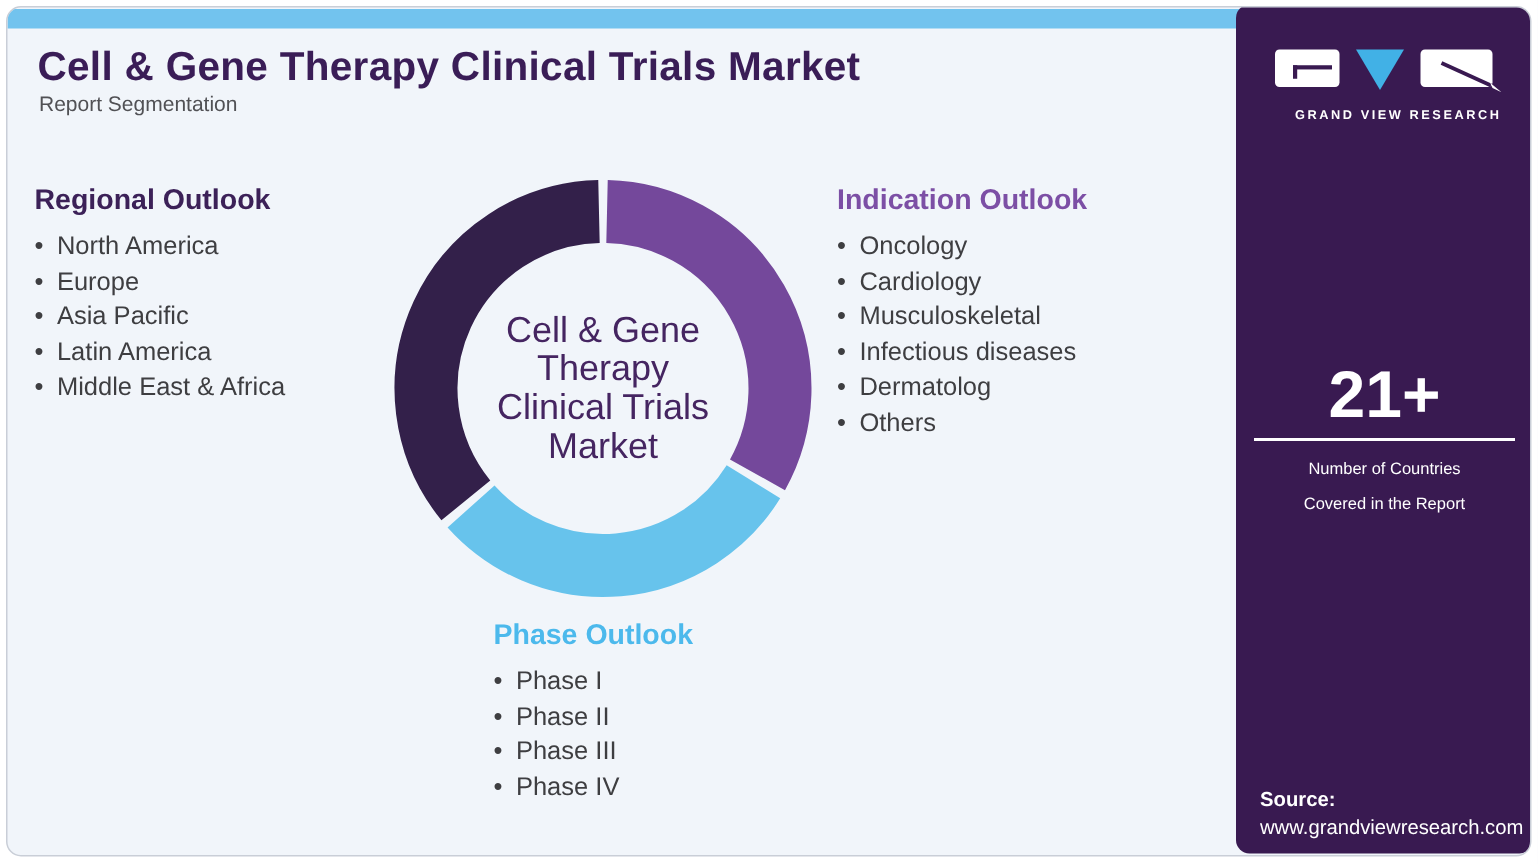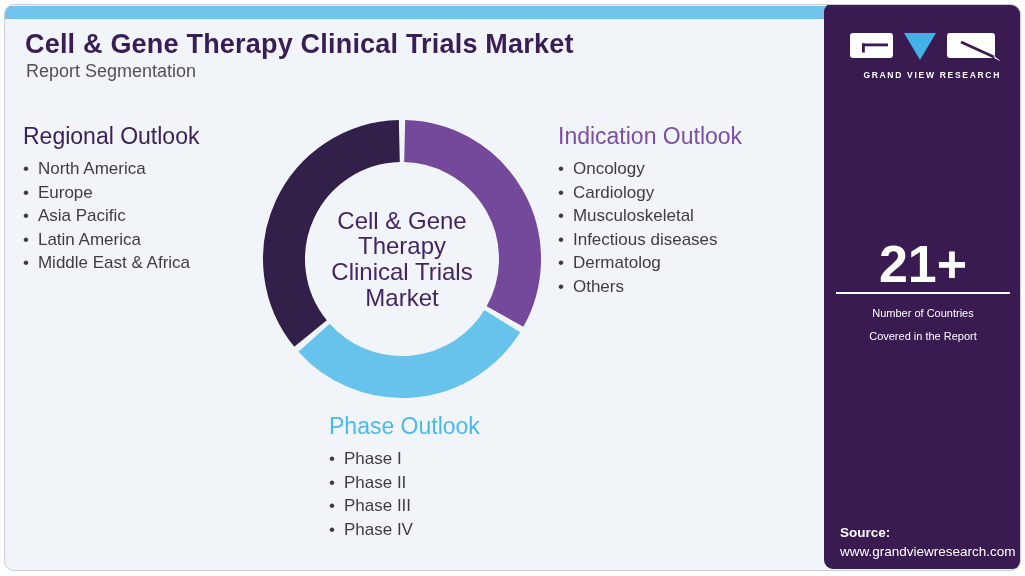--- a/index.html
+++ b/index.html
@@ -17,41 +17,41 @@
   *{margin:0;padding:0;box-sizing:border-box;}
   html,body{width:1025px;height:576px;background:var(--page-background);
     font-family:"Liberation Sans",sans-serif;overflow:hidden;}
   .page{position:relative;width:1025px;height:576px;background:var(--page-background);}
   .card{position:absolute;left:4px;top:4px;width:1017px;height:567px;
     background:var(--card-background);border:1px solid var(--card-border);
     border-radius:10px;overflow:hidden;}
   .top-strip{position:absolute;left:0;top:1px;width:825px;height:13px;background:var(--top-strip);}
   .page-title{position:absolute;left:20px;top:24px;font-size:27px;font-weight:bold;
     color:var(--title-color);letter-spacing:.2px;white-space:nowrap;}
-  .page-subtitle{position:absolute;left:21px;top:56px;font-size:18px;color:var(--subtitle-color);}
+  .page-subtitle{position:absolute;left:21px;top:56px;font-size:14px;color:var(--subtitle-color);}
   .panel{position:absolute;}
-  .panel h2{font-size:23px;font-weight:normal;white-space:nowrap;}
+  .panel h2{font-size:19px;font-weight:bold;white-space:nowrap;}
   .panel ul{list-style:none;margin-top:7px;}
   .panel li{font-size:17px;color:var(--body-text);line-height:23.6px;white-space:nowrap;}
   .panel li::before{content:"\2022";margin-right:9px;}
   .panel-regional{left:18px;top:118px;}
   .panel-indication{left:553px;top:118px;}
   .panel-phase{left:324px;top:408px;}
   .donut{position:absolute;left:256px;top:113px;width:282px;height:282px;}
   .donut svg{position:absolute;inset:0;}
   .donut-center{position:absolute;inset:0;display:flex;flex-direction:column;
     align-items:center;justify-content:center;text-align:center;
     font-size:24px;line-height:25.6px;color:var(--center-text);}
   .sidebar{position:absolute;left:819px;top:-2px;width:198px;height:566px;
     background:var(--sidebar-background);border-radius:9px;color:#ffffff;}
   .logo{width:156px;margin:28px auto 0;text-align:right;}
   .logo-text{margin-top:4px;font-size:8.5px;font-weight:bold;letter-spacing:1.7px;
     color:#ffffff;white-space:nowrap;}
   .stat{position:absolute;top:238px;left:0;width:100%;text-align:center;}
-  .stat-value{font-size:52px;font-weight:bold;line-height:46px;}
+  .stat-value{font-size:44px;font-weight:bold;line-height:46px;}
   .stat-divider{width:174px;height:2px;background:#ffffff;margin:5px auto 8px;}
   .stat-label{font-size:11px;line-height:23px;}
   .source{position:absolute;left:16px;bottom:8px;font-size:13.5px;line-height:19px;}
   .source-label{font-weight:bold;}
 </style>
 </head>
 <body>
 
 <div class="page">
   <div class="card">

